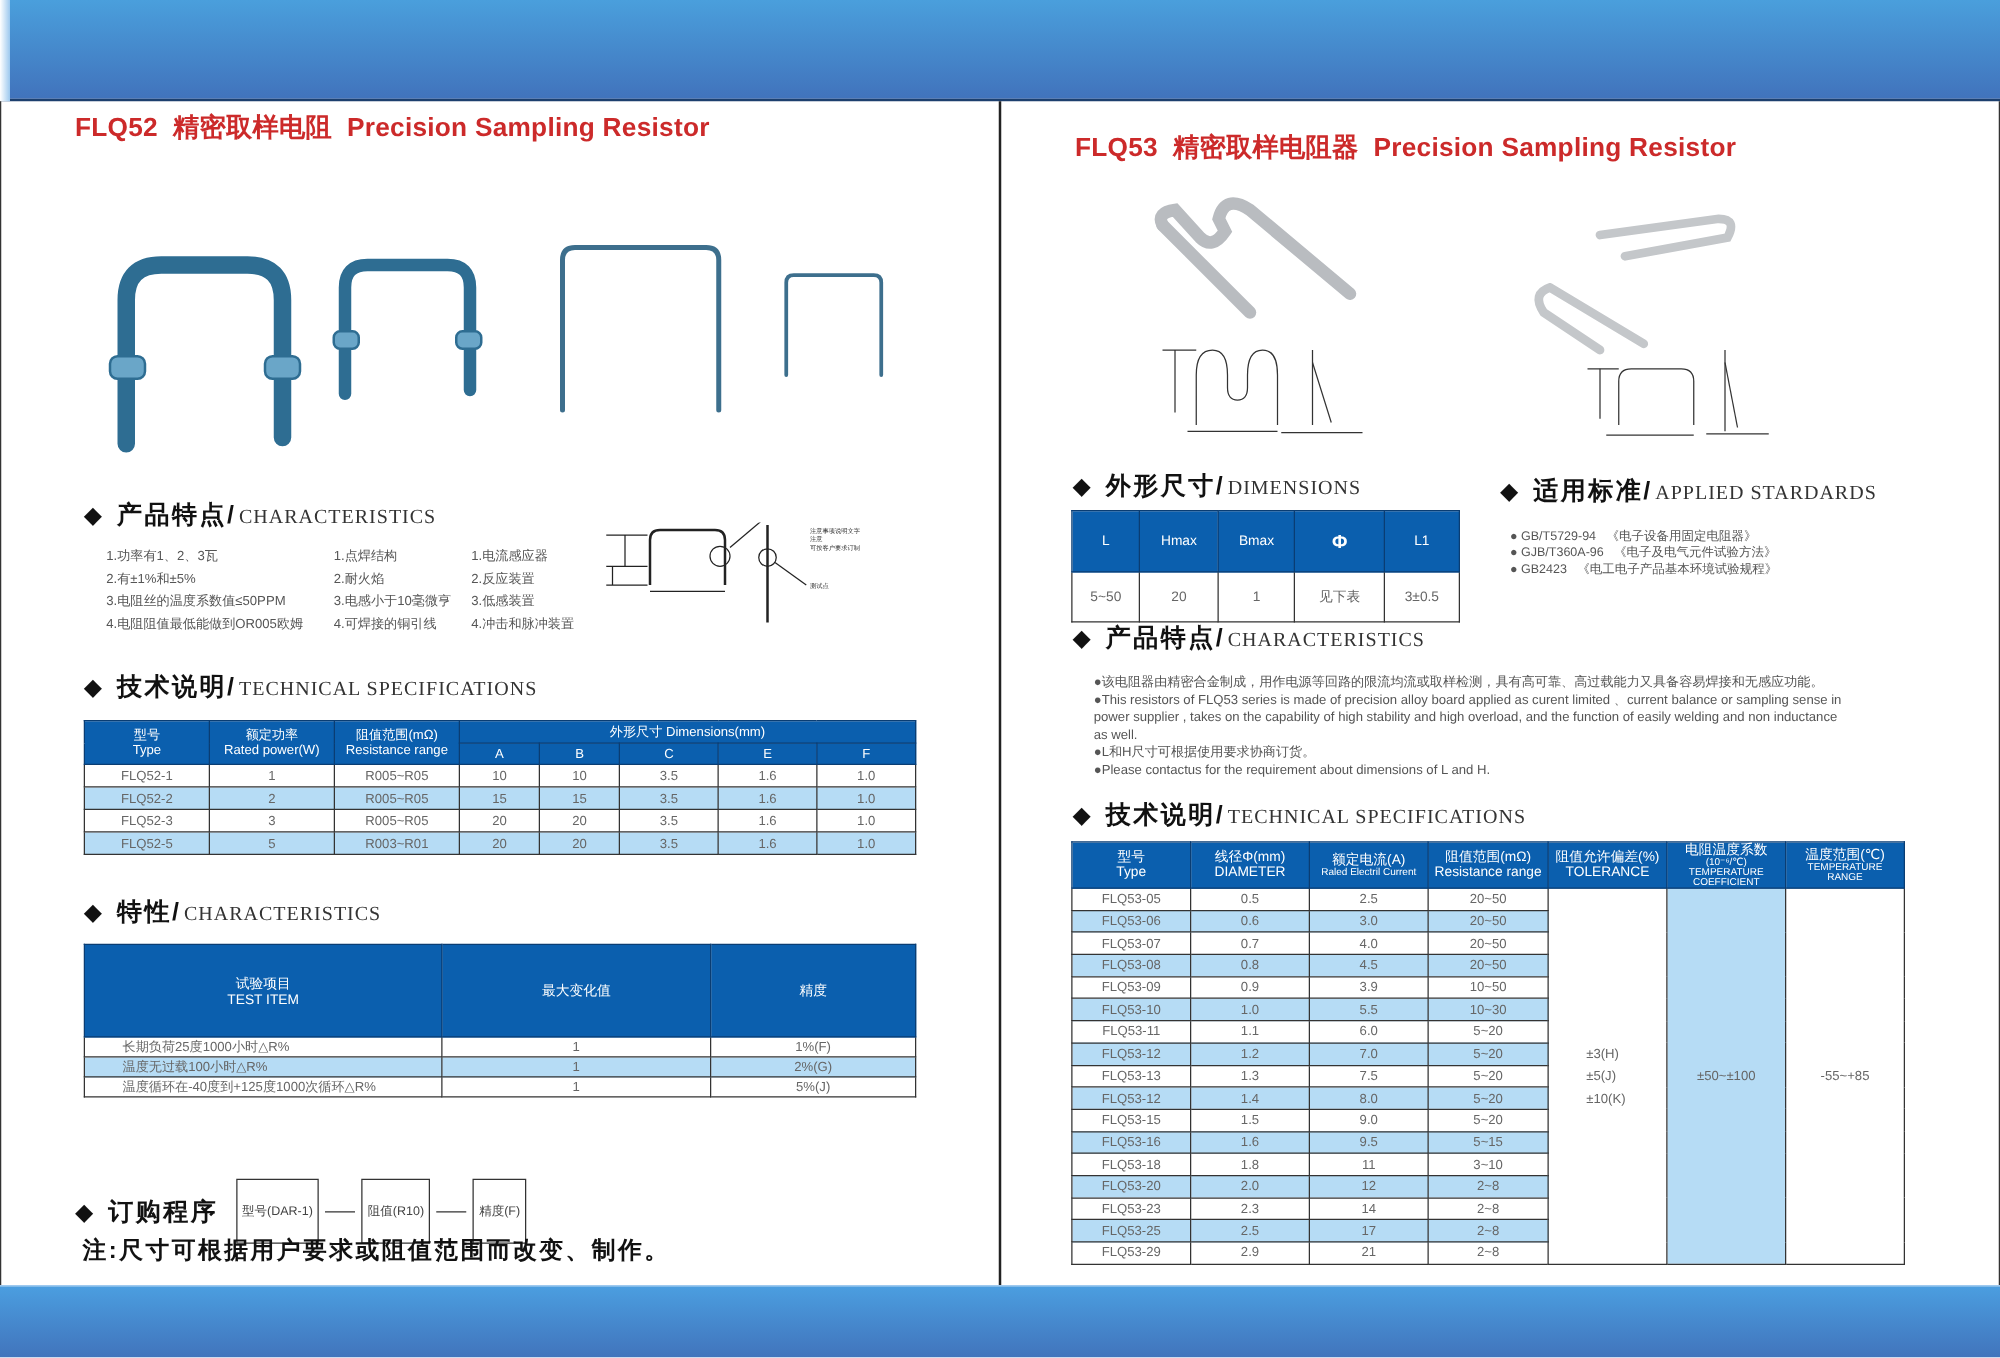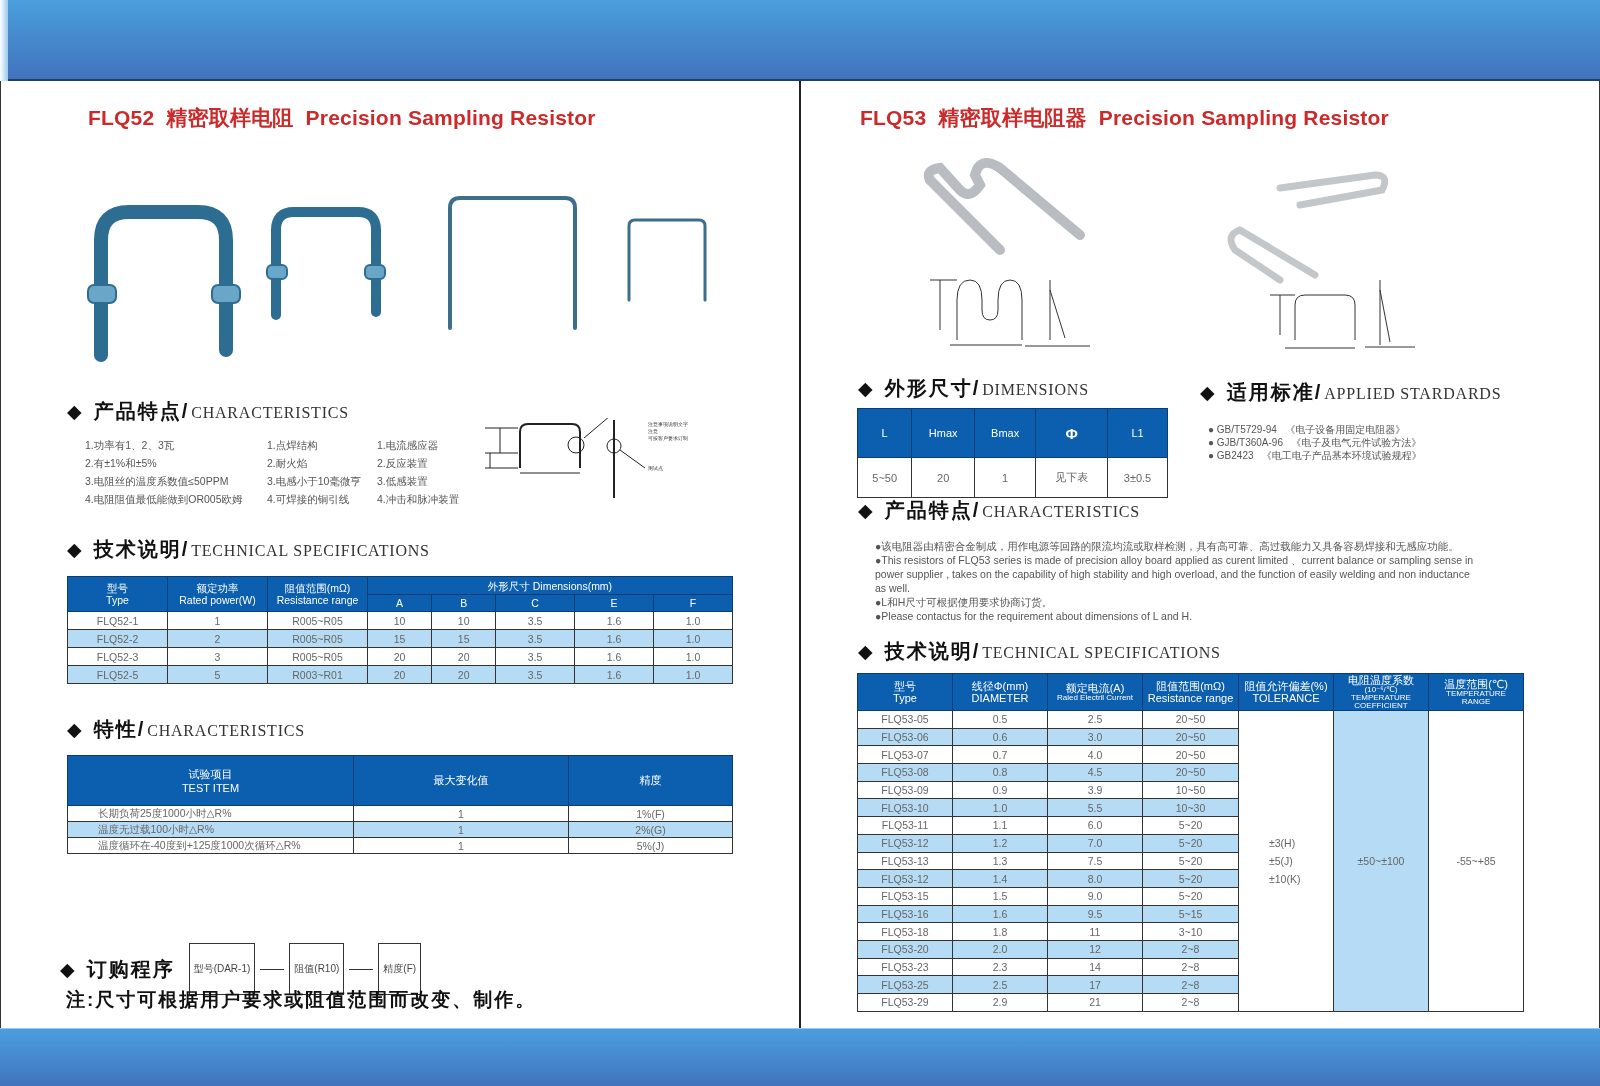--- a/index.html
+++ b/index.html
@@ -19,21 +19,21 @@
   .section .en{font-family:"Liberation Serif","DejaVu Serif",serif;font-size:16px;color:#333;letter-spacing:0.8px;margin-left:2px;}
   .photo{position:absolute;}
   .chars-grid{position:absolute;left:85px;top:438px;display:grid;grid-template-columns:182px 110px 120px;row-gap:4px;font-size:10.5px;color:#555;}
   .chars-grid span{white-space:nowrap;line-height:14px;}
   table{border-collapse:collapse;position:absolute;}
   th{background:#0b5fae;color:#fff;font-weight:normal;border:1px solid #0a3d73;}
   td{border:1px solid #333;color:#666;text-align:center;}
   tr.alt td{background:#b6dcf5;}
   .t1 th{font-size:10.5px;line-height:12px;}
   .t1 td{font-size:10.5px;height:18px;}
-  .t2 th{font-size:11px;height:50px;}
+  .t2 th{font-size:11px;height:74px;}
   .t2 td{font-size:10.5px;height:16px;}
   .t2 td.left{text-align:left;padding-left:30px;}
   .t3 th{font-size:11px;height:49px;}
   .t3 td{font-size:11px;height:40px;text-align:center;}
   .t4 th{font-size:11px;line-height:12px;height:36px;padding:0 2px;}
   .t4 th small{font-size:8px;display:block;line-height:8px;}
   .t4 td{font-size:10.5px;height:17.7px;}
   .t4 td.merged{background:#fff;vertical-align:middle;}
   .t4 td.merged.blue{background:#b6dcf5;}
   .order{position:absolute;left:60px;top:943px;display:flex;align-items:center;}
@@ -47,21 +47,21 @@
 </style>
 </head>
 <body>
 
 <div class="band-top"></div>
 <div class="band-bottom"></div>
 <div class="page-border-left"></div>
 <div class="page-border-right"></div>
 <div class="divider"></div>
 
-<div class="title" style="left:60px;top:104px;margin-left:28px;">
+<div class="title" style="left:60px;top:88px;">
   <span>FLQ52</span><span class="gap"></span><span>精密取样电阻</span><span class="gap"></span><span>Precision Sampling Resistor</span>
 </div>
 
 <svg class="photo" style="left:80px;top:190px;" width="660" height="180">
   <defs>
     <linearGradient id="steel" x1="0" x2="1">
         <stop offset="0" stop-color="#1f4f6e"></stop>
         <stop offset="0.5" stop-color="#7fb6d6"></stop>
         <stop offset="1" stop-color="#1d4a68"></stop>
       </linearGradient>

